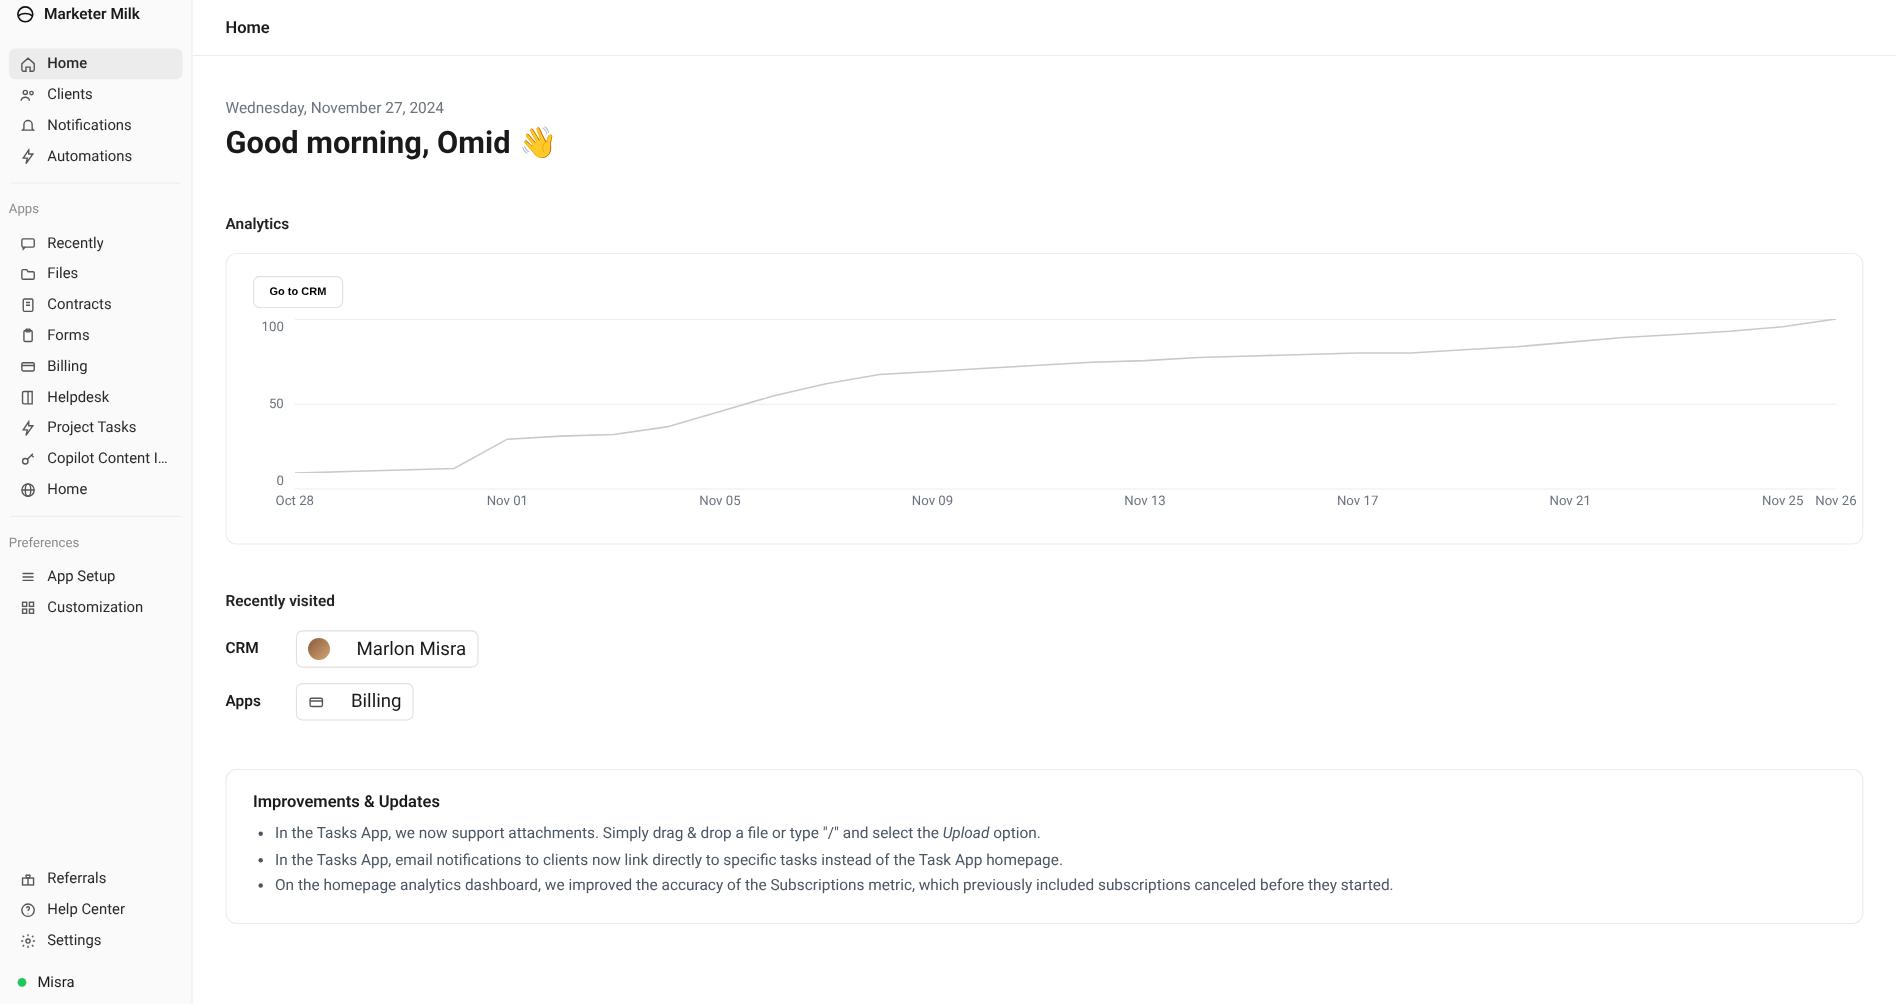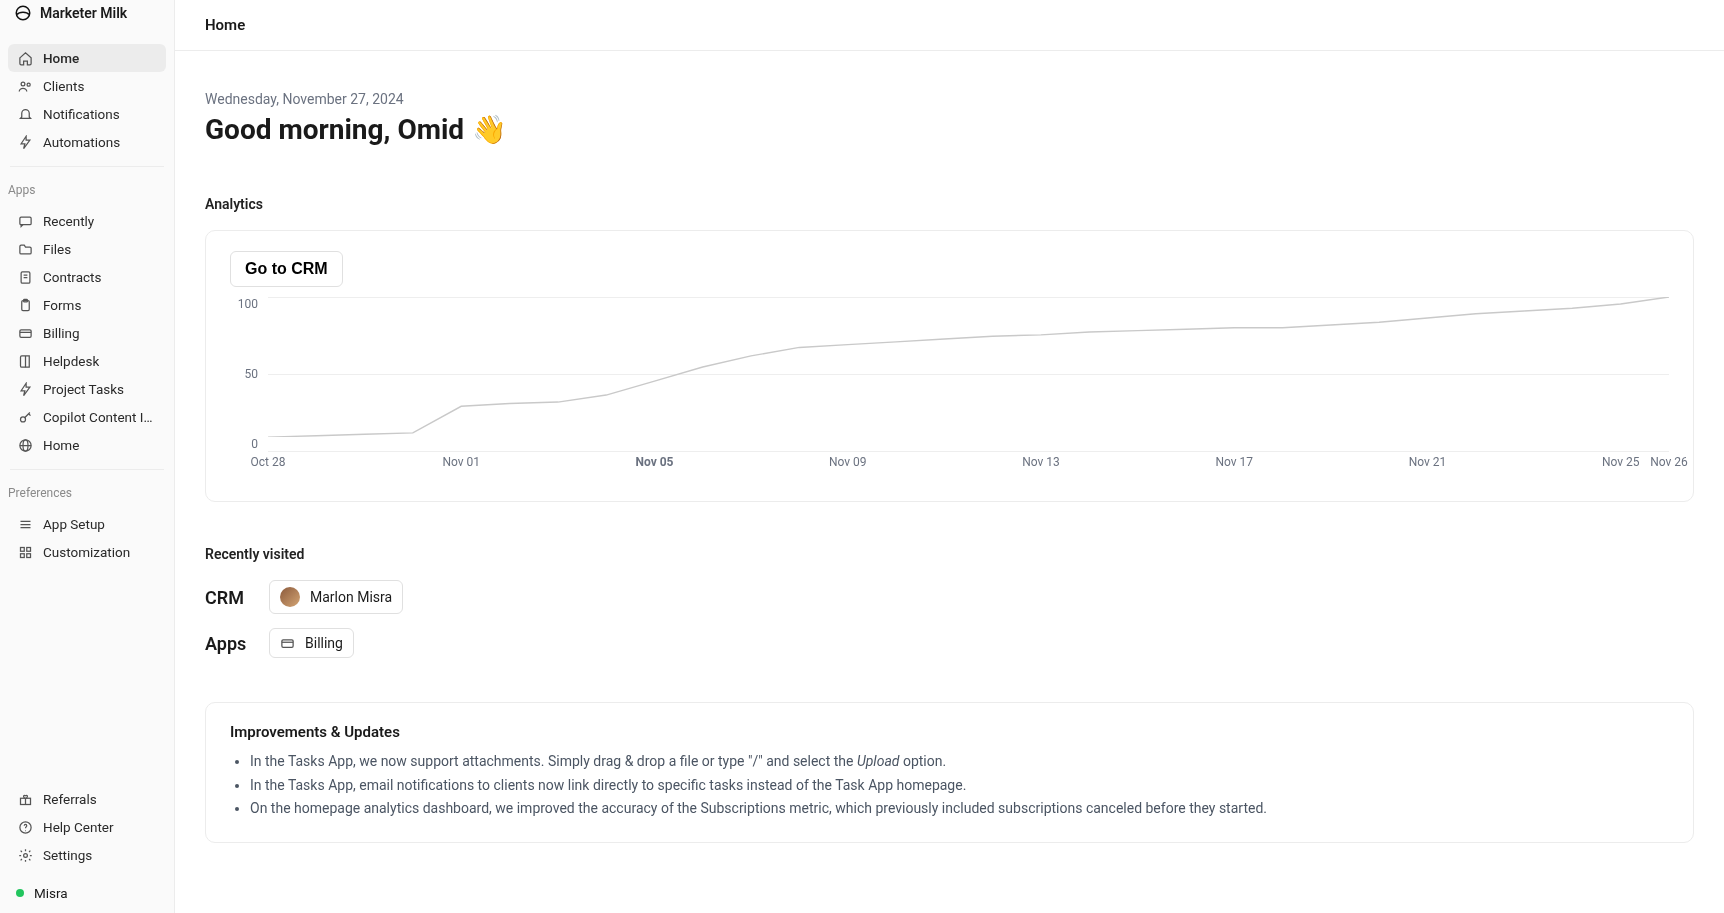--- a/index.html
+++ b/index.html
@@ -82,21 +82,21 @@
 }
 .analytics-header {
   display: flex; align-items: center; justify-content: space-between; margin-bottom: 10px;
 }
 .info-row { display:flex; align-items:center; gap:8px; color:#6b7280; font-size:13.5px; }
 .btn {
   border: 1px solid #e0e0e0;
   background: #fff;
   border-radius: 6px;
   padding: 8px 14px;
-  font-size: 16px;
+  font-size: 10px;
   font-weight: 600;
   cursor: pointer;
 }
 .chart-wrap { position: relative; height: 180px; }
 .chart-ylabels {
   position:absolute; left:0; top:0; bottom:26px; width:34px;
   display:flex; flex-direction:column; justify-content:space-between;
   text-align:right; color:#6b7280; font-size:12px; padding-right:6px;
 }
 .chart-gridlines {
@@ -104,24 +104,24 @@
 }
 .gridline { position:absolute; left:0; right:0; height:1px; background:#eee; }
 .chart-svg { position:absolute; left:38px; right:0; top:0; bottom:26px; }
 .chart-xlabels {
   position:absolute; left:38px; right:0; bottom:0; height:22px;
   color:#6b7280; font-size:12px;
 }
 .xlabel { position:absolute; transform: translateX(-50%); white-space:nowrap; }
 
 .rv-row { display:flex; align-items:center; gap:20px; margin-bottom:14px; }
-.rv-label { width:44px; font-weight:600; font-size:18px; }
+.rv-label { width:44px; font-weight:600; font-size:14px; }
 .chip {
-  display:inline-flex; align-items:center; gap:10px; border:1px solid #e0e0e0;
-  border-radius:6px; padding:6px 10px; font-size:14px; cursor:pointer;
+  display:inline-flex; align-items:center; gap:24px; border:1px solid #e0e0e0;
+  border-radius:6px; padding:6px 10px; font-size:17px; cursor:pointer;
 }
 .chip .avatar {
   width:20px; height:20px; border-radius:50%; background: linear-gradient(135deg,#8b5a3c,#d4a574);
   display:inline-block;
 }
 .chip .chip-icon { width:15px; height:15px; color:#555; display:inline-flex; }
 
 .release-header { display:flex; align-items:center; justify-content:space-between; margin-bottom:18px; }
 .release-ago { color:#6b7280; font-size:14px; }
 .release-card { border:1px solid #ececec; border-radius:10px; padding:20px 24px; }
@@ -342,21 +342,21 @@
             <div class="gridline" style="top: 100%;"></div>
             <div class="gridline" style="top: 50%;"></div>
             <div class="gridline" style="top: 0%;"></div>
           </div>
         <svg class="chart-svg" id="chart-svg" preserveAspectRatio="none" viewBox="0 0 1000 100">
           <path id="chart-path" fill="none" stroke="#c9c9c9" stroke-width="1.4" vector-effect="non-scaling-stroke" d="M0.0 100.00 L34.5 99.00 L69.0 98.00 L103.4 97.00 L137.9 78.00 L172.4 76.00 L206.9 75.00 L241.4 70.00 L275.9 60.00 L310.3 50.00 L344.8 42.00 L379.3 36.00 L413.8 34.00 L448.3 32.00 L482.8 30.00 L517.2 28.00 L551.7 27.00 L586.2 25.00 L620.7 24.00 L655.2 23.00 L689.7 22.00 L724.1 22.00 L758.6 20.00 L793.1 18.00 L827.6 15.00 L862.1 12.00 L896.6 10.00 L931.0 8.00 L965.5 5.00 L1000.0 0.00"></path>
         </svg>
         <div class="chart-xlabels" id="chart-xlabels">
             <span class="xlabel" style="left: 0%;">Oct 28</span>
             <span class="xlabel" style="left: 13.7931%;">Nov 01</span>
-            <span class="xlabel" style="left: 27.5862%; font-weight: bold;">Nov 05</span>
+            <span class="xlabel" style="left: 27.5862%;">Nov 05</span>
             <span class="xlabel" style="left: 41.3793%;">Nov 09</span>
             <span class="xlabel" style="left: 55.1724%;">Nov 13</span>
             <span class="xlabel" style="left: 68.9655%;">Nov 17</span>
             <span class="xlabel" style="left: 82.7586%;">Nov 21</span>
             <span class="xlabel" style="left: 96.5517%;">Nov 25</span>
             <span class="xlabel" style="left: 100%;">Nov 26</span>
           </div>
       </div>
     </div>
 

